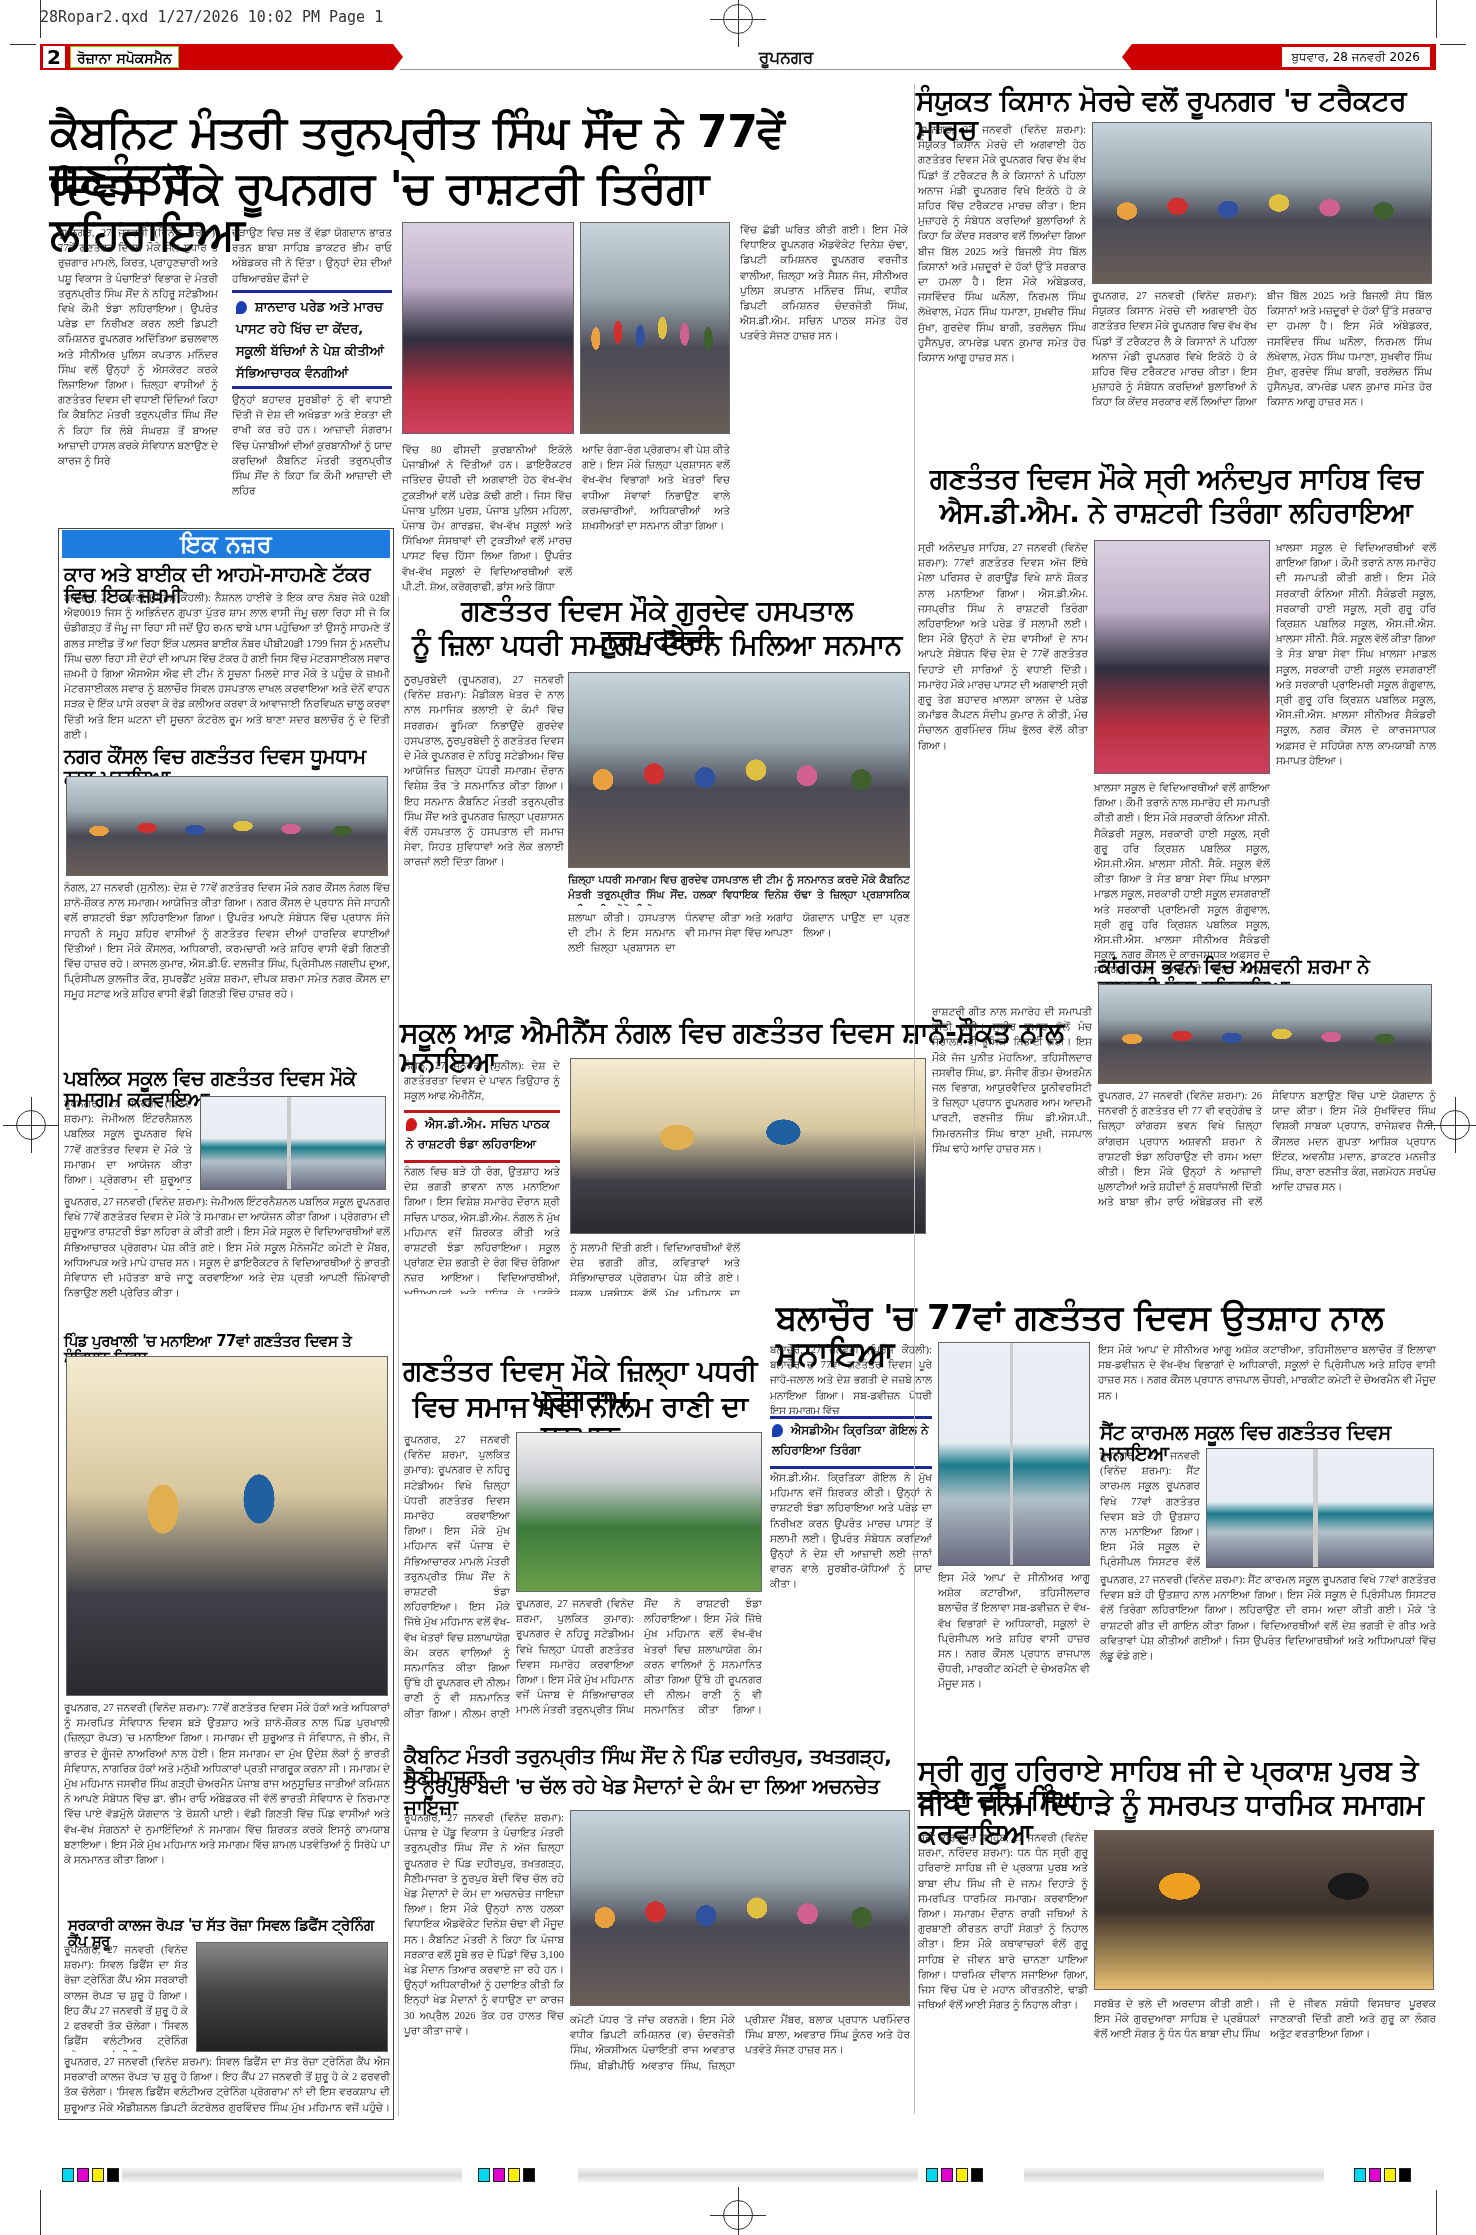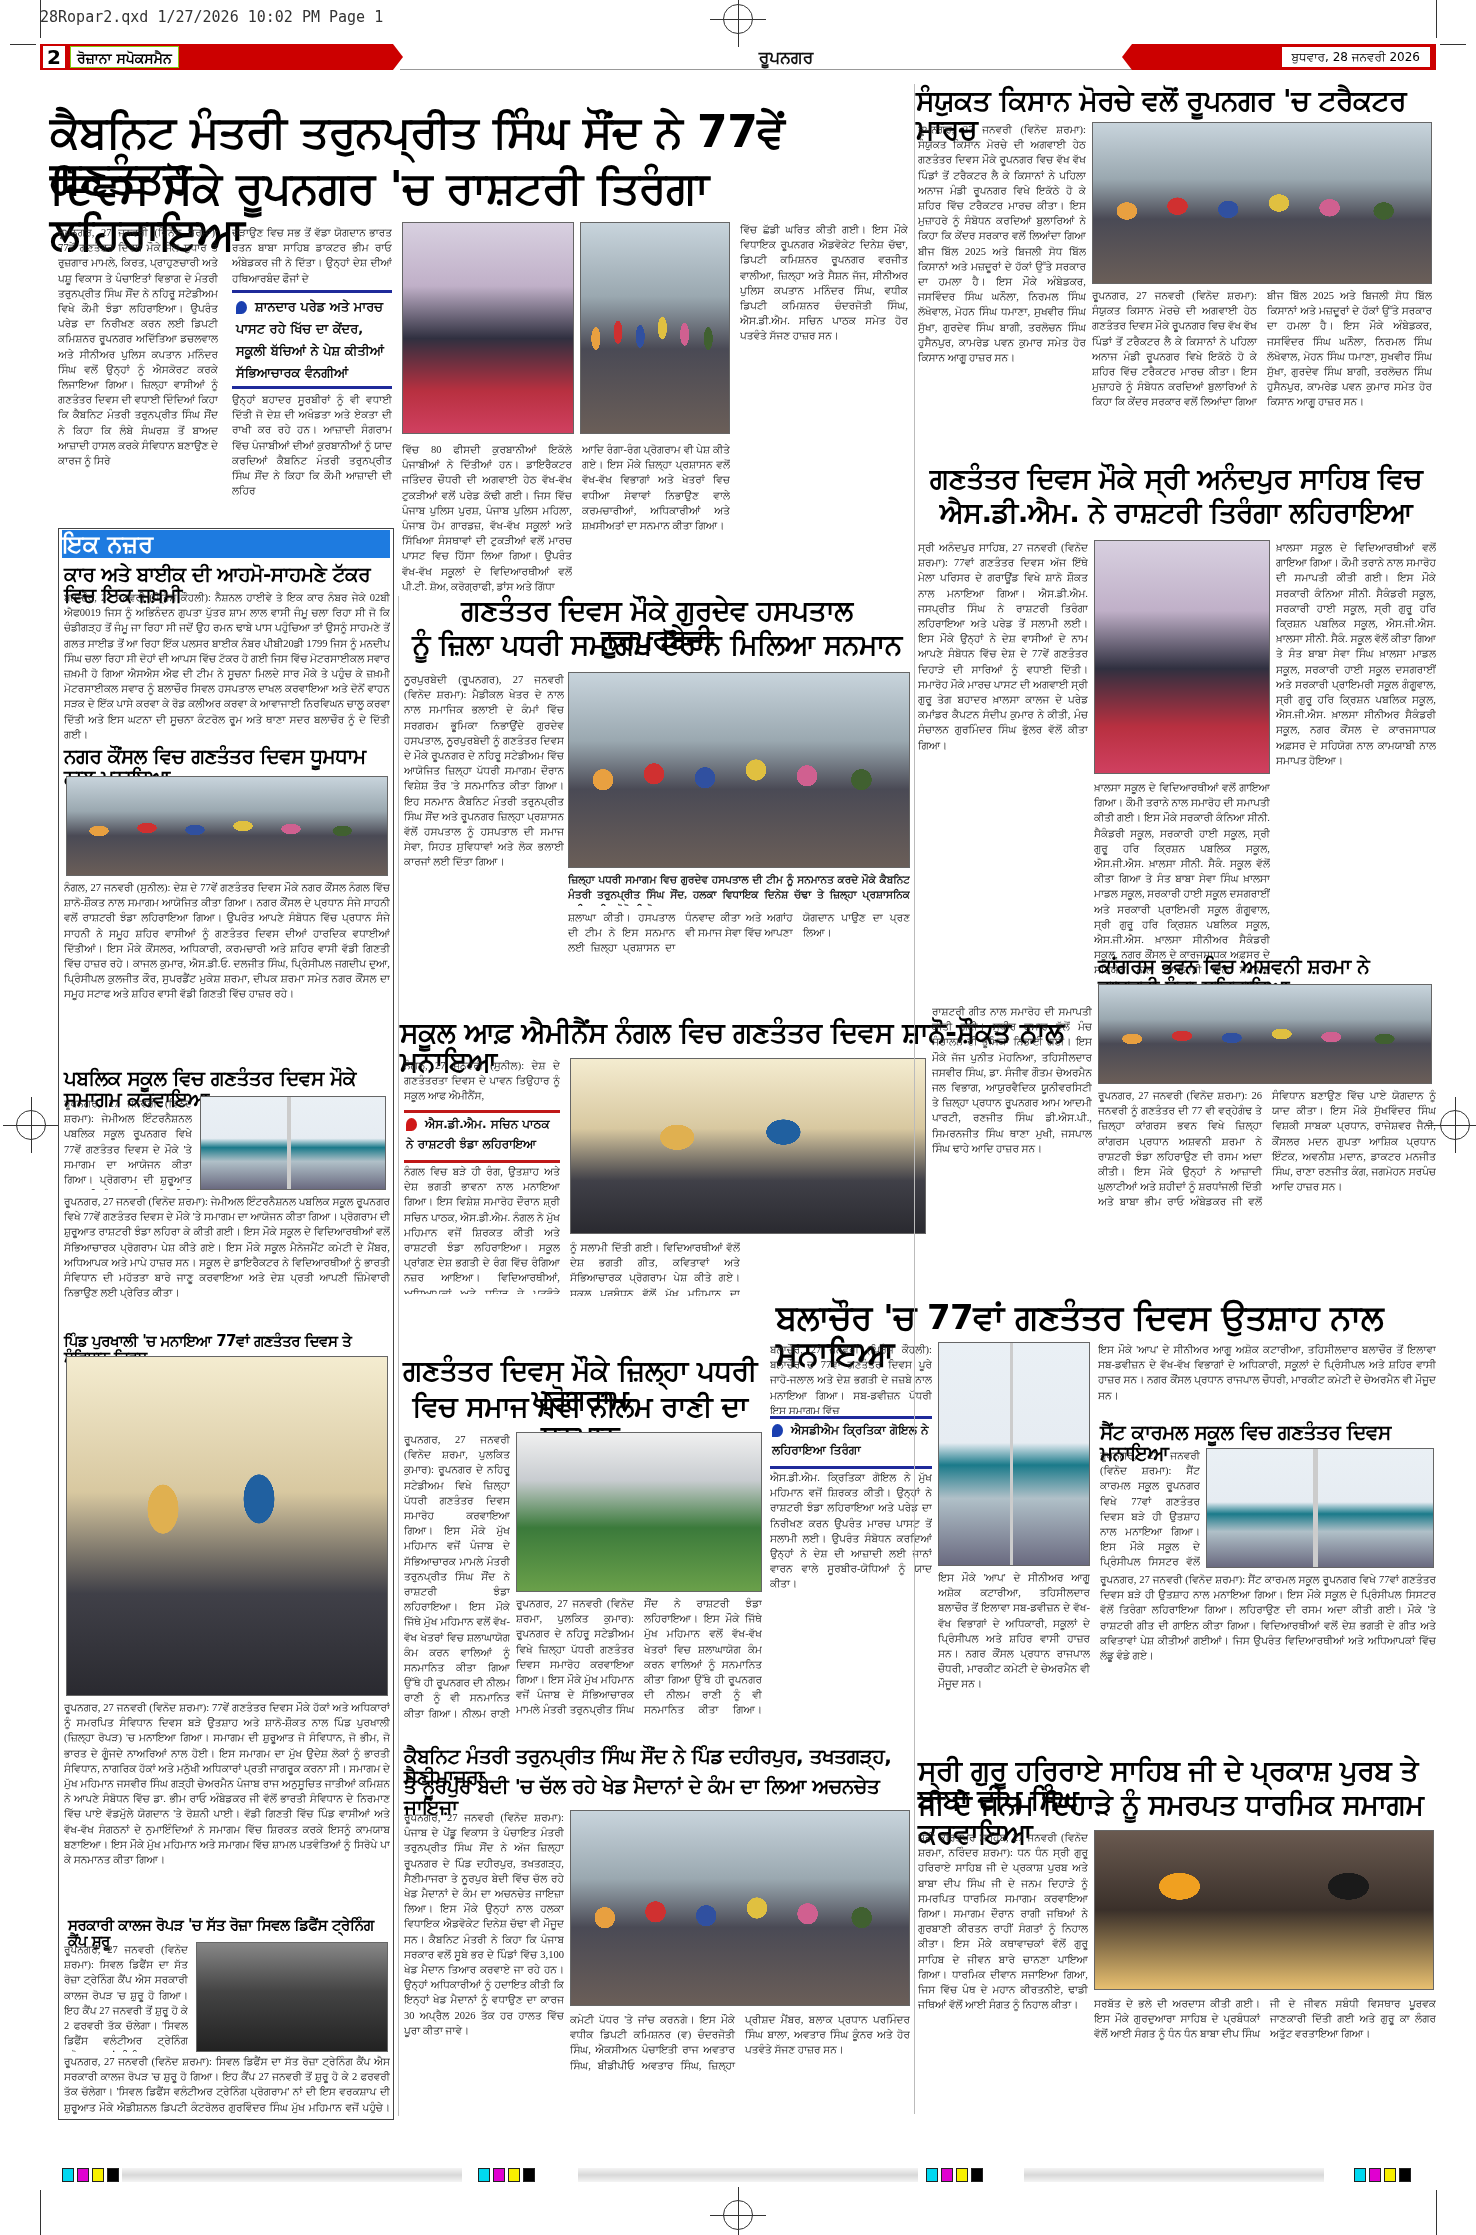--- a/index.html
+++ b/index.html
@@ -59,21 +59,21 @@
       radial-gradient(ellipse 8% 12% at 30% 45%, #e0b050 60%, transparent 61%),
       radial-gradient(ellipse 8% 12% at 60% 42%, #2060a0 60%, transparent 61%),
       linear-gradient(180deg, #f4ecd0 0%, #d8c8a0 40%, #404048 70%, #2a2a30 100%); }
   .ph-gurdwara { background:
       radial-gradient(ellipse 10% 14% at 25% 35%, #f0a020 60%, transparent 61%),
       radial-gradient(ellipse 10% 14% at 75% 35%, #1a1a1a 60%, transparent 61%),
       linear-gradient(180deg, #6a5a50 0%, #3a302a 50%, #e8c070 100%); }
   .ph-dark { background: linear-gradient(180deg, #888 0%, #444 45%, #222 100%); }
 
   
-  .banner-blue { background: #1e7be0; color: #fff; text-align: left; font: bold 24px "DejaVu Sans", sans-serif; line-height: 28px; }
+  .banner-blue { background: #1e7be0; color: #fff; text-align: center; font: bold 24px "DejaVu Sans", sans-serif; line-height: 28px; }
   .boxed { border: 1px solid #444; }
   .rule-blue { height: 3px; background: #1f2a9a; }
   .rule-red { height: 3px; background: #c01818; }
   .highlight { font: bold 13px "DejaVu Sans", sans-serif; line-height: 22px; color: #111; }
   .bullet { display: inline-block; width: 11px; height: 13px; border-radius: 50% 50% 50% 0; margin-right: 8px; vertical-align: middle; }
   .bullet.blue { background: #1a3fb0; }
   .bullet.red { background: #d01818; }
 
   .color-bars { display: flex; gap: 3px; }
   .color-bars span { display: inline-block; width: 12px; height: 14px; border: 1px solid #222; }

